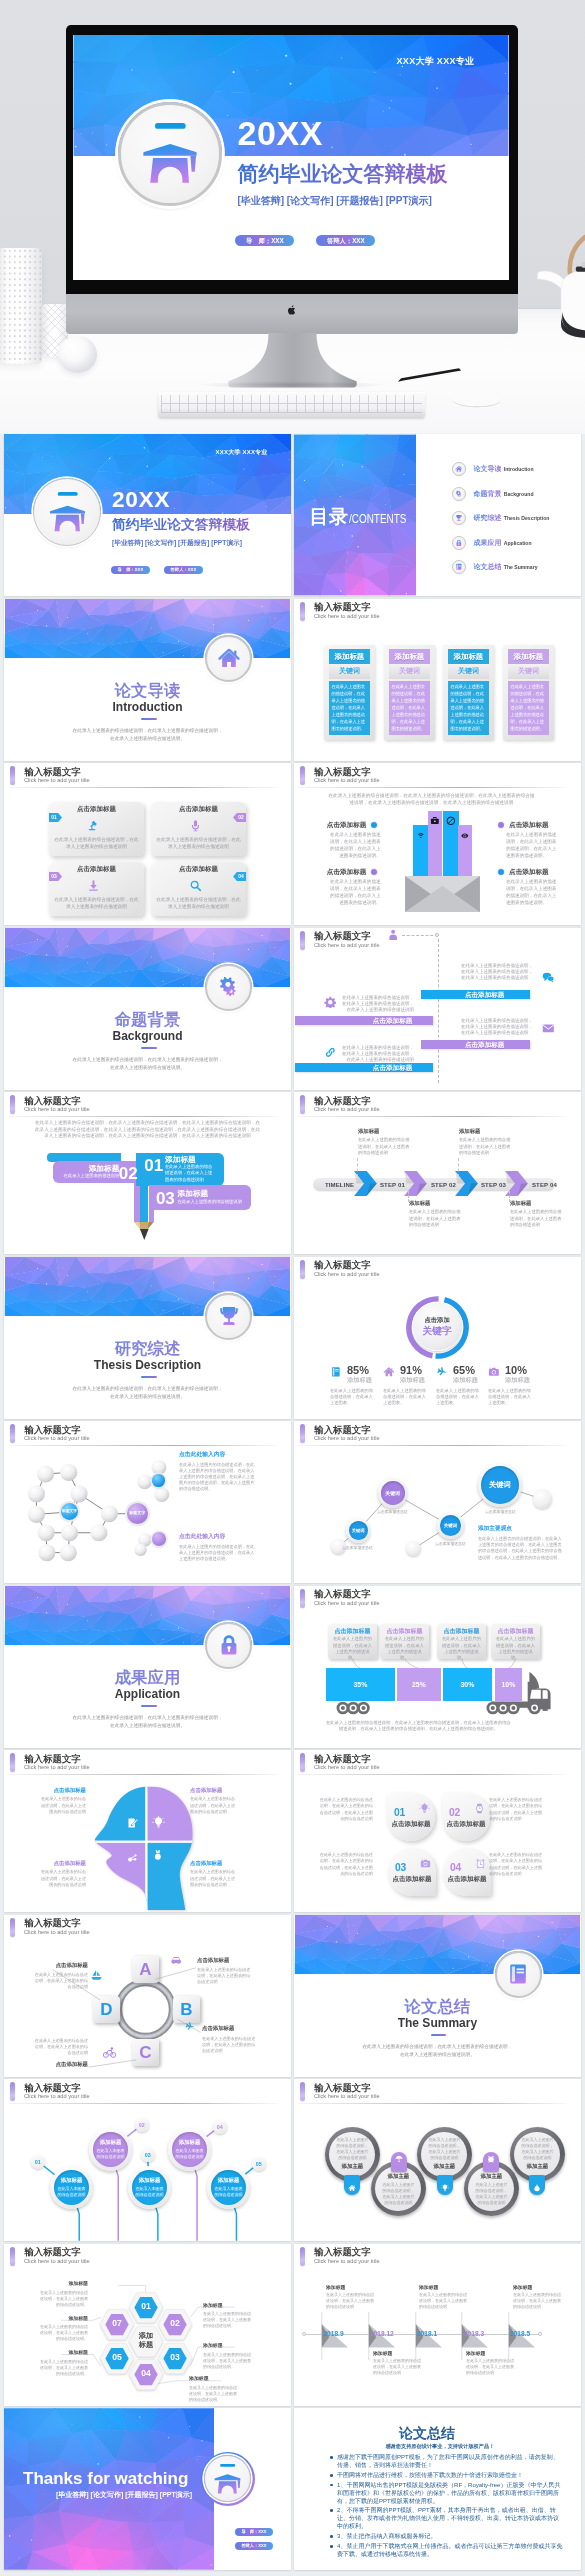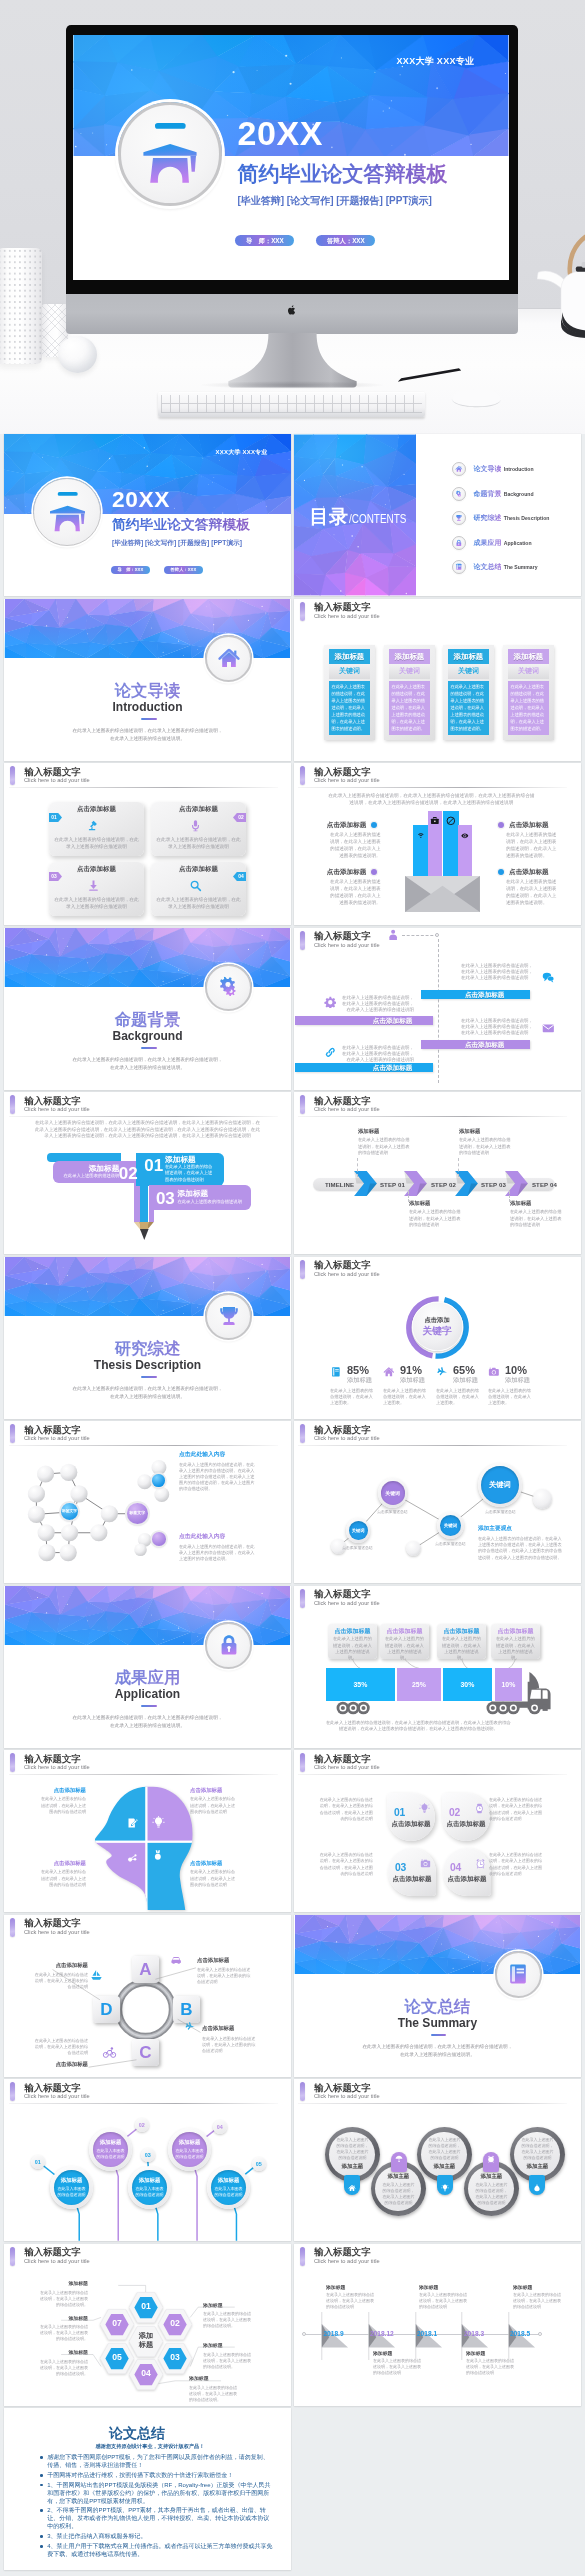--- a/index.html
+++ b/index.html
@@ -2274,20 +2274,42 @@
         </svg>
         <div class="dt-d" style="left:216px;color:#1f9ae8">2018.5</div>
         <div class="dt-t" style="left:219px;top:41px">
           <div class="dt-tt" style="">添加标题</div>
           <div class="dt-tb" style="">在此录入上述图表的综合描述说明，在此录入上述图表的综合描述说明</div>
         </div>
         <svg class="wmk" width="287" height="162" viewBox="0 0 502.5 282.594">
           <use href="#wmpat" width="502.5" height="282.6"></use>
         </svg>
       </div>
+      <div class="slide s-thanks">
+        <svg class="bgsvg" style="left:0px;top:0px;width:210px;height:162px" width="210" height="162" viewBox="0 0 367.391 282.594">
+          <use href="#bgThanks" width="367.4" height="282.6"></use>
+        </svg>
+        <div class="bgglow" style="left:0px;top:0px;width:210px;height:162px;background-image:radial-gradient(ellipse 70% 50% at 28% 8%,rgba(70,195,255,.5),rgba(0,0,0,0) 72%),radial-gradient(ellipse 52% 42% at 45% 92%,rgba(255,110,235,.62),rgba(0,0,0,0) 72%)"></div>
+        <svg class="wmk" style="left:0px;top:0px" width="210" height="162" viewBox="0 0 367.391 282.594">
+          <use href="#wmpatw" width="367.4" height="282.6"></use>
+        </svg>
+        <div class="th-bump"></div>
+        <div class="circbtn" style="left:200px;top:47px;width:47px;height:47px;border-width:1.9px">
+          <svg class="ico gradicon capgrad" style="width:27px;height:30px" viewBox="0 0 46.6875 53.2344" width="27" height="30">
+            <use href="#ic-grad-cap-icon"></use>
+          </svg>
+        </div>
+        <div class="th-t" style="">Thanks for watching</div>
+        <div class="th-g" style="">[毕业答辩] [论文写作] [开题报告] [PPT演示]</div>
+        <div class="th-p th-p1" style="">导　师：XXX</div>
+        <div class="th-p th-p2" style="">答辩人：XXX</div>
+        <svg class="wmk" width="287" height="162" viewBox="0 0 502.5 282.594">
+          <use href="#wmpat" width="502.5" height="282.6"></use>
+        </svg>
+      </div>
       <div class="slide s-copyright">
         <div class="cp-t" style="">论文总结</div>
         <div class="cp-s" style="">感谢您支持原创设计事业，支持设计版权产品！</div>
         <div class="cp-list">
           <div class="cp-p"><span class="cp-bul"></span><span class="cp-x" style="">感谢您下载千图网原创PPT模板，为了您和千图网以及原创作者的利益，请勿复制、传播、销售，否则将承担法律责任！</span></div>
           <div class="cp-p"><span class="cp-bul"></span><span class="cp-x" style="">千图网将对作品进行维权，按照传播下载次数的十倍进行索取赔偿金！</span></div>
           <div class="cp-p"><span class="cp-bul"></span><span class="cp-x" style="">1、千图网网站出售的PPT模版是免版税类（RF，Royalty-free）正版受《中华人民共和国著作权》和《世界版权公约》的保护，作品的所有权、版权和著作权归千图网所有，您下载的是PPT模版素材使用权。</span></div>
           <div class="cp-p"><span class="cp-bul"></span><span class="cp-x" style="">2、不得将千图网的PPT模版、PPT素材，其本身用于再出售，或者出租、出借、转让、分销、发布或者作为礼物供他人使用，不得转授权、出卖、转让本协议或本协议中的权利。</span></div>
           <div class="cp-p"><span class="cp-bul"></span><span class="cp-x" style="">3、禁止把作品纳入商标或服务标记。</span></div>
           <div class="cp-p"><span class="cp-bul"></span><span class="cp-x" style="">4、禁止用户用于下载格式在网上传播作品。或者作品可以让第三方单独付费或共享免费下载、或通过转移电话系统传播。</span></div>

